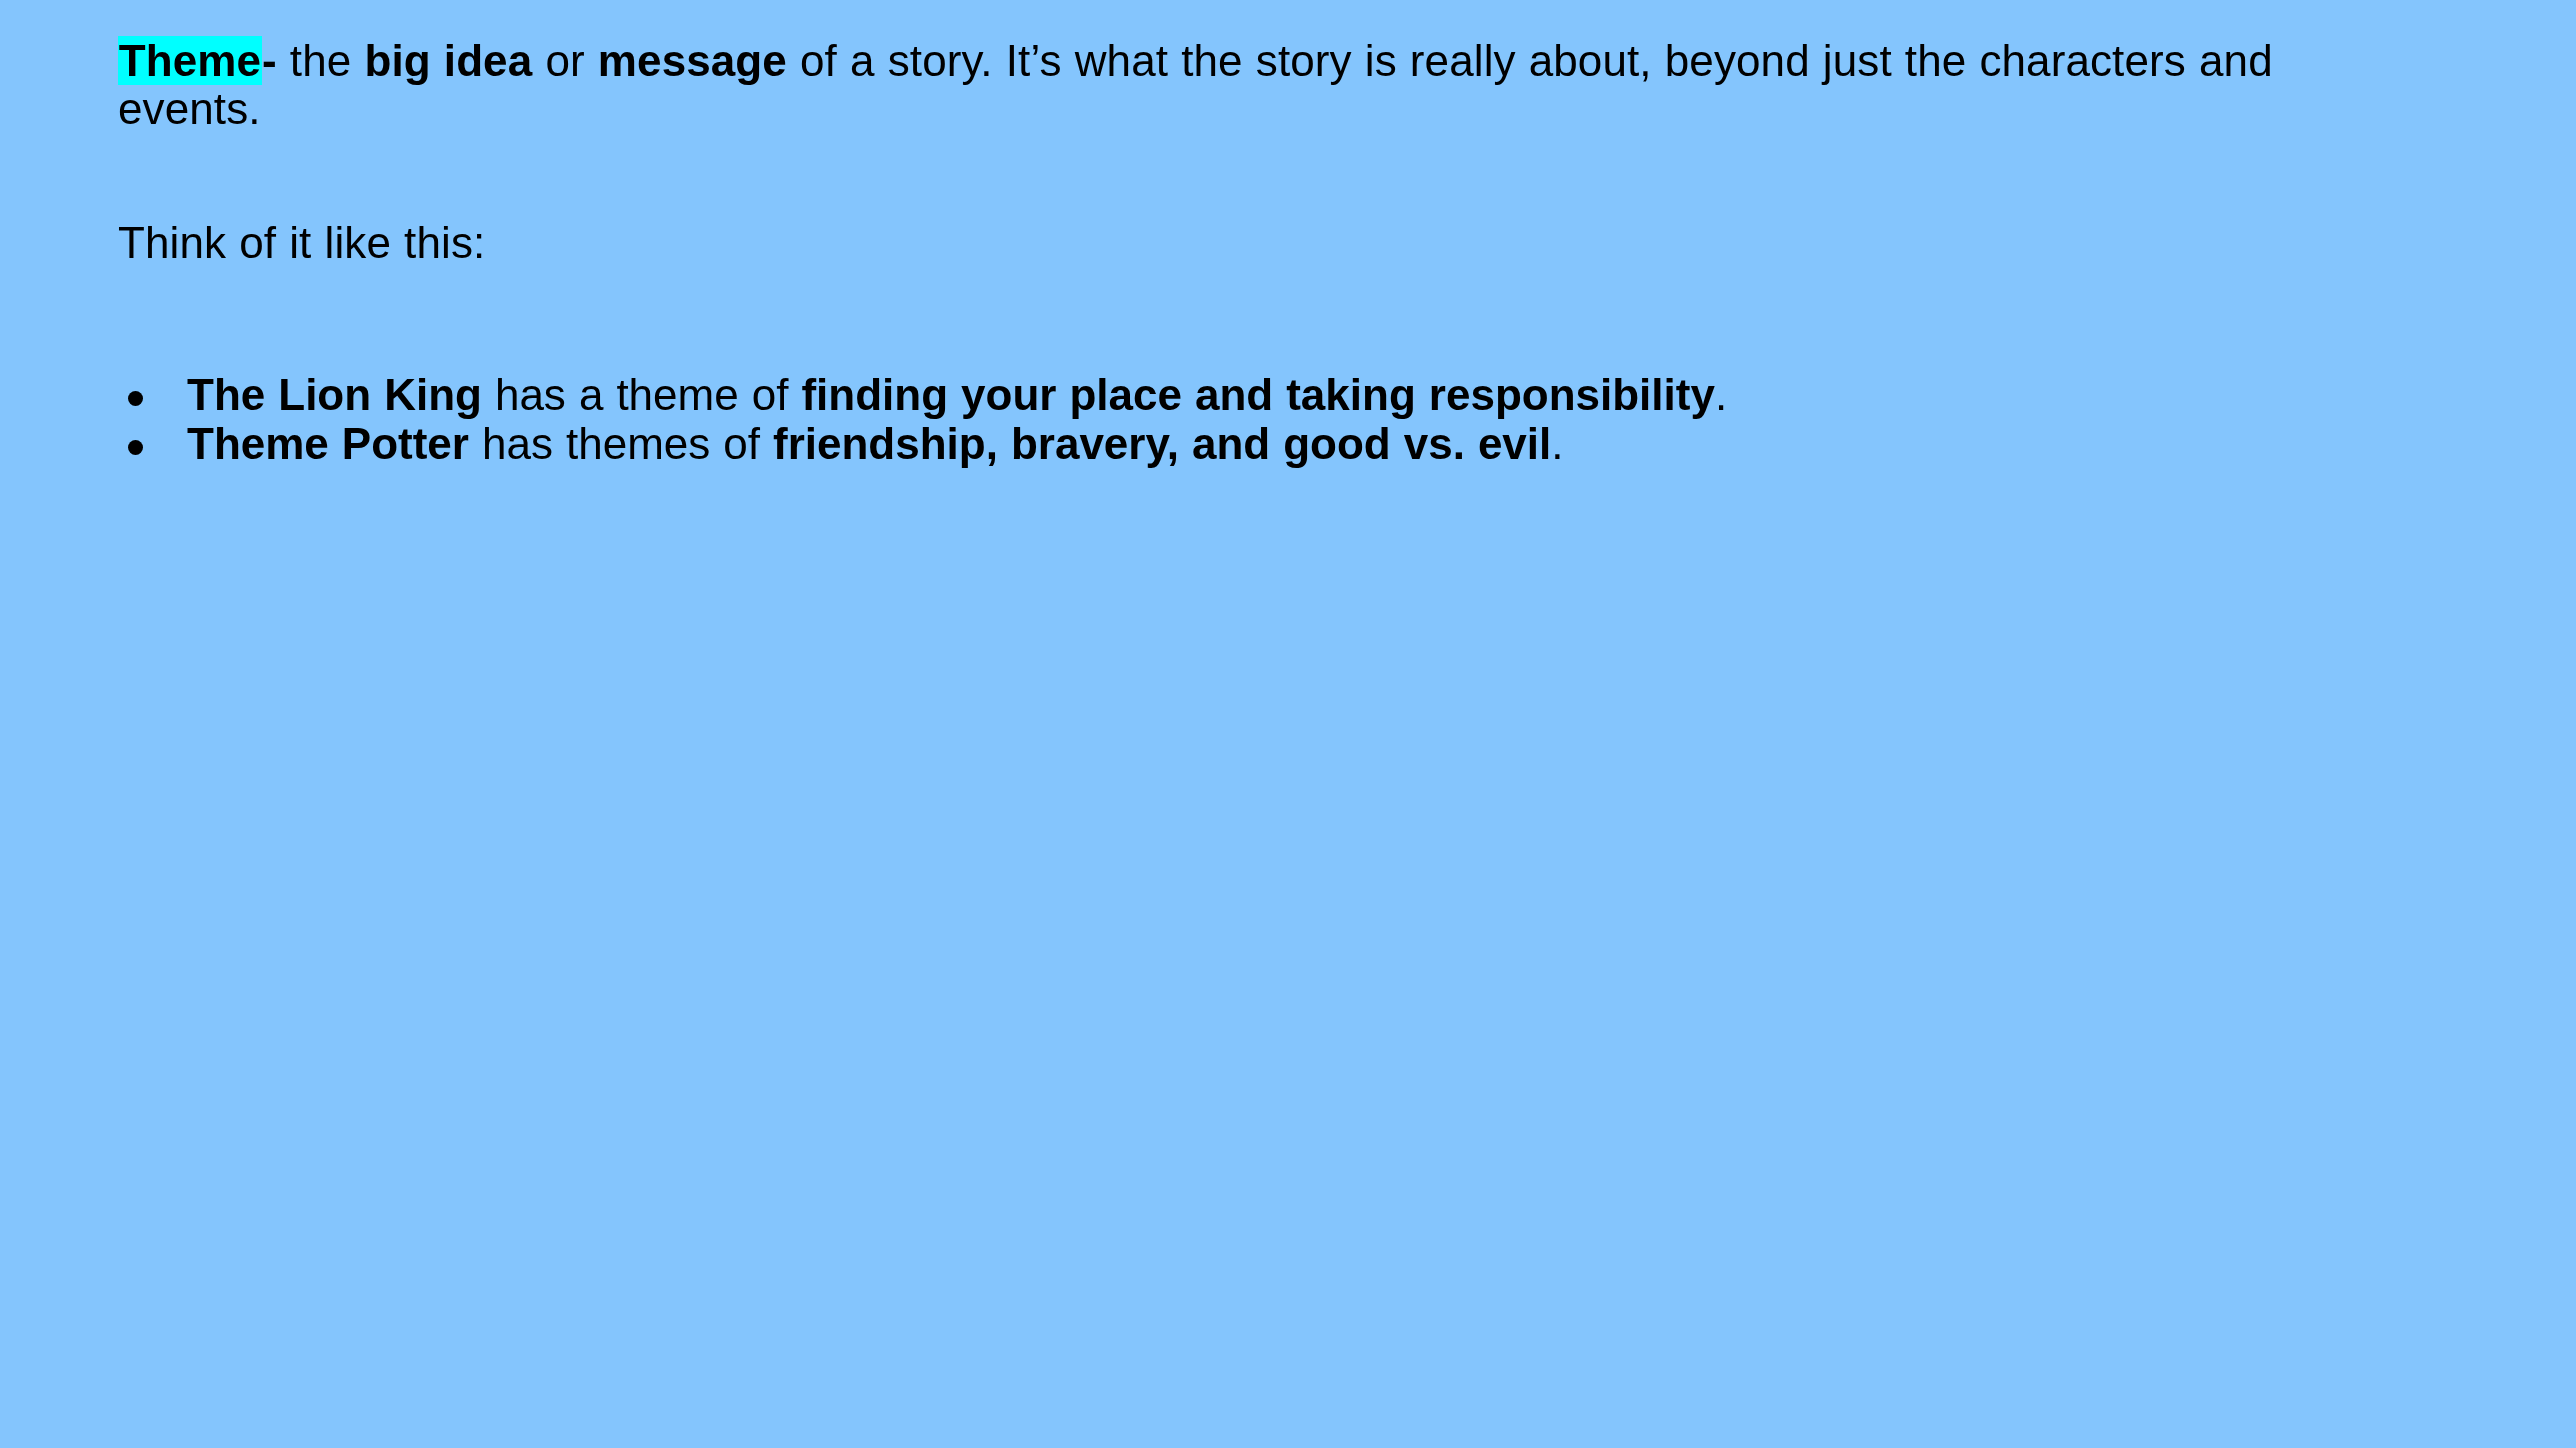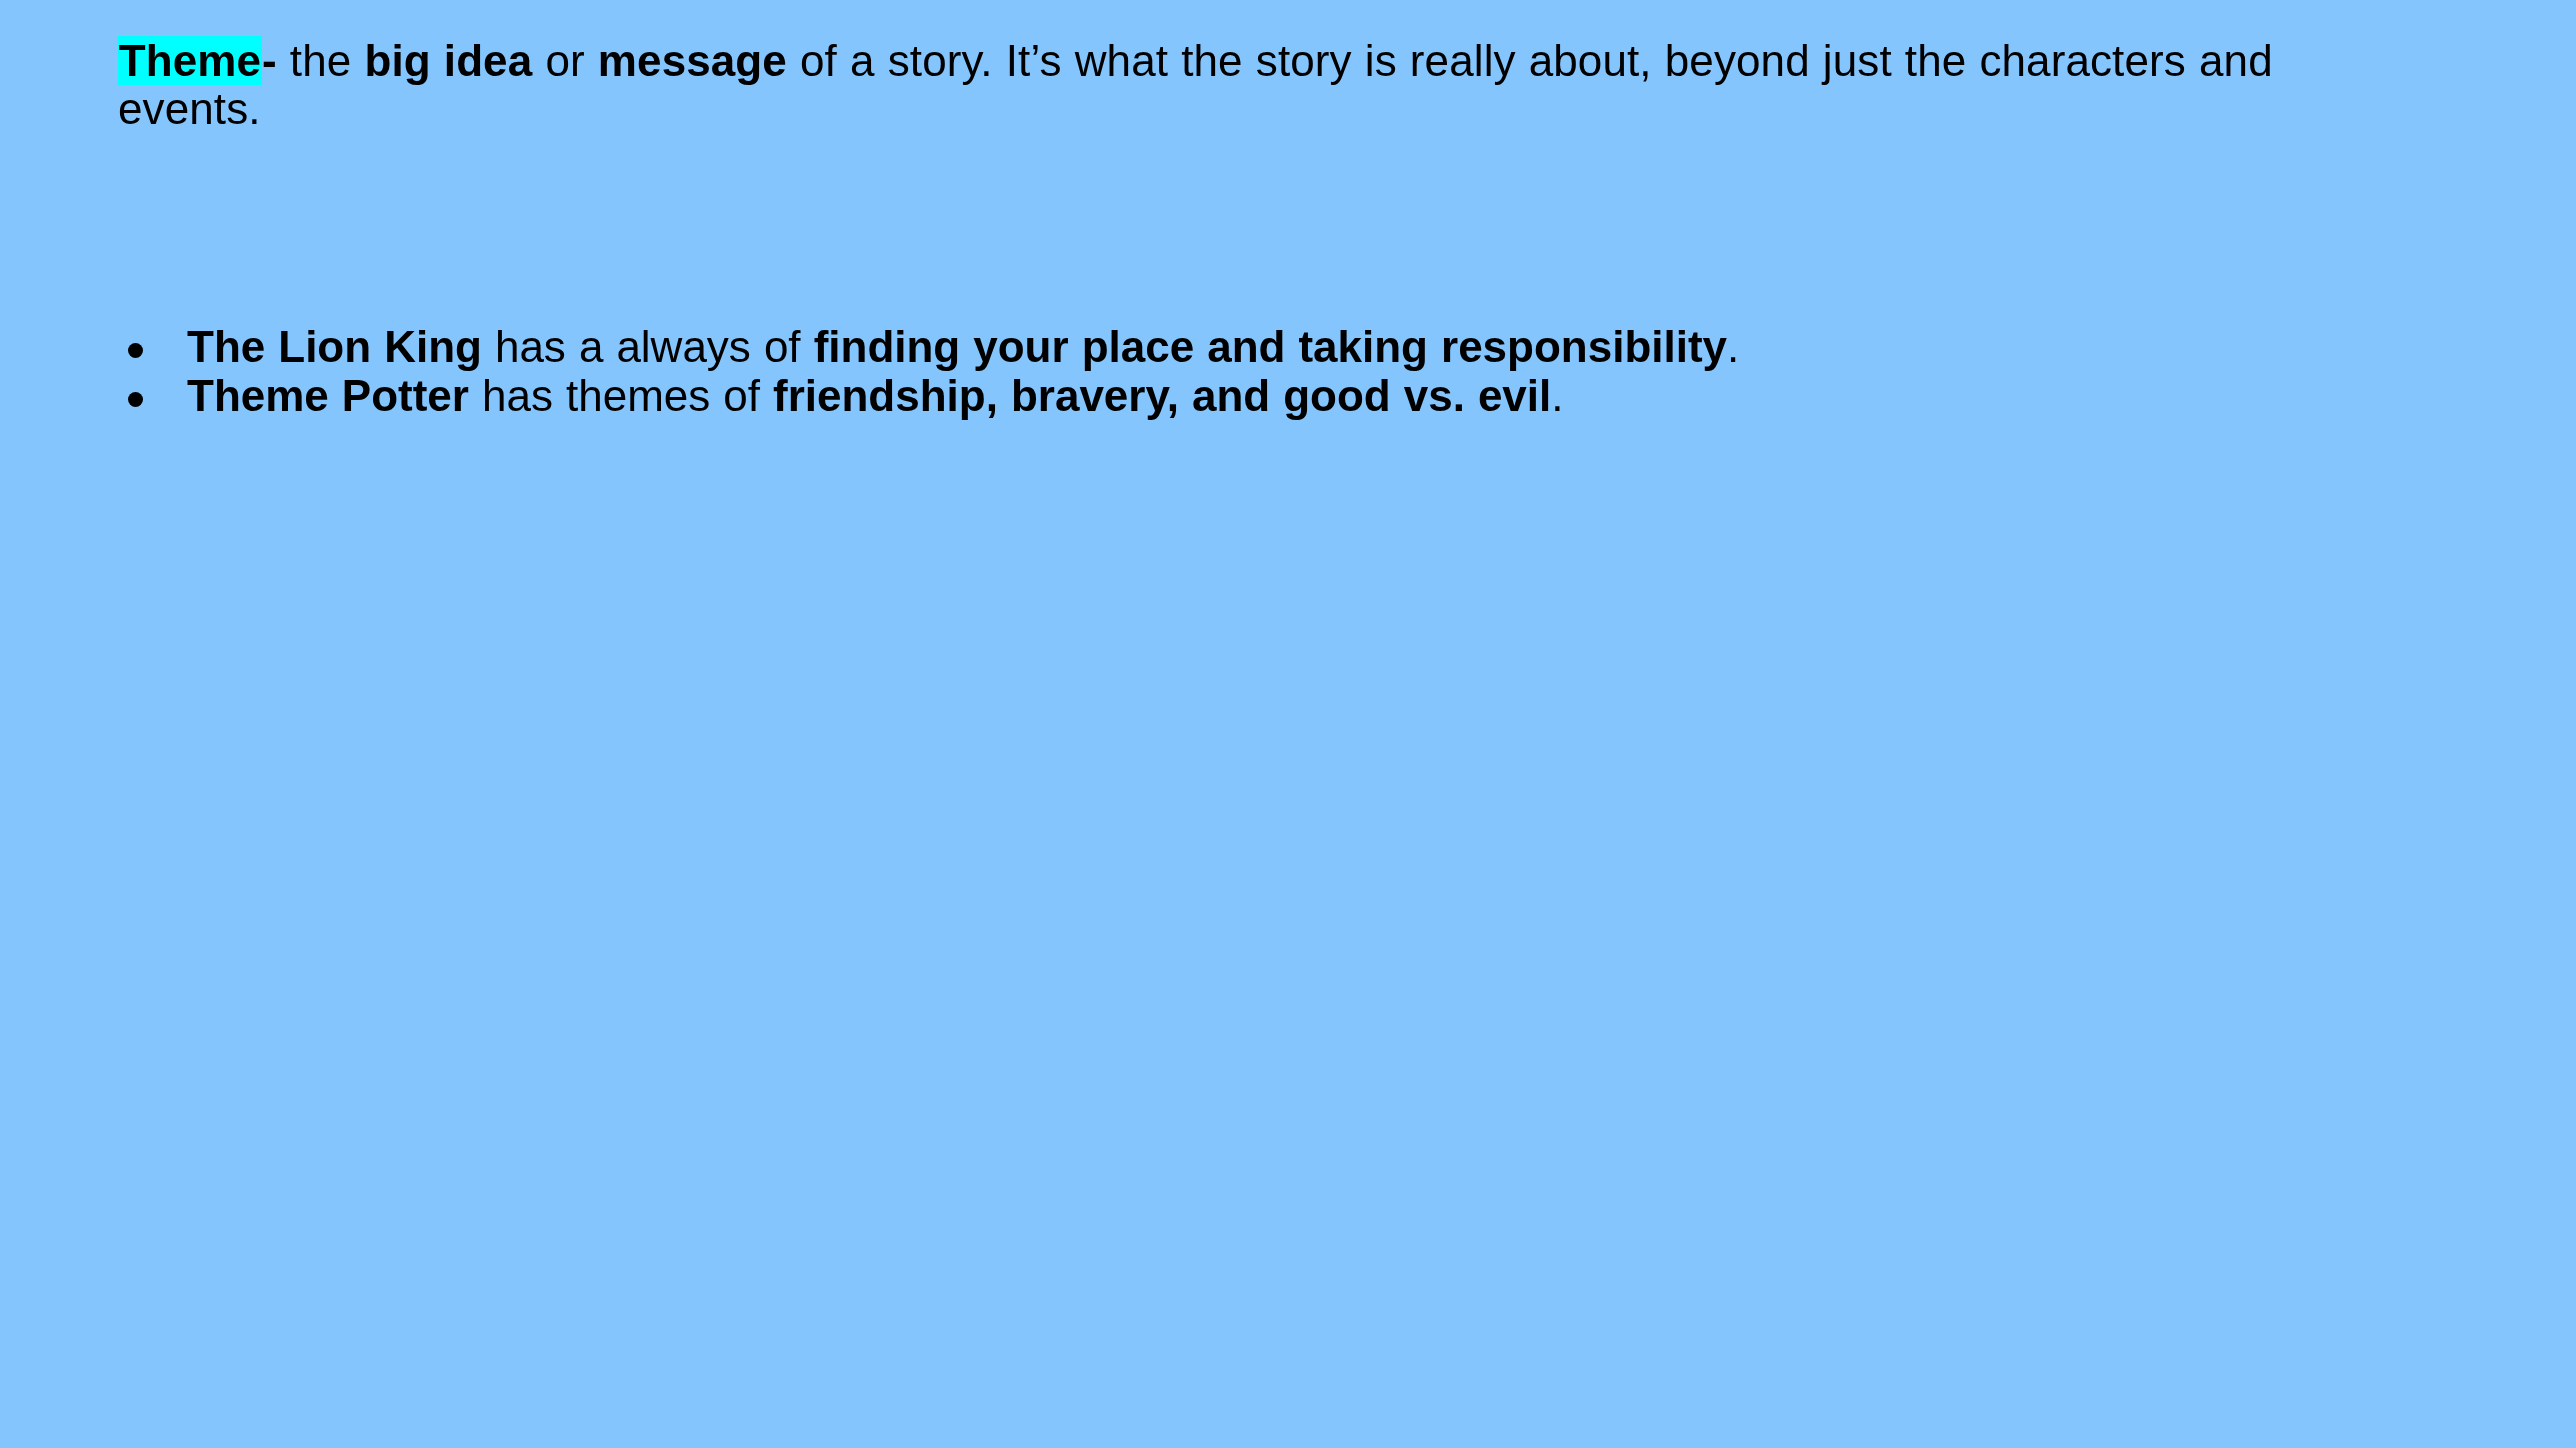--- a/index.html
+++ b/index.html
@@ -97,33 +97,34 @@
 
 <div class="page">
   <div class="content">
 
     <div class="intro-wrap">
       <p class="para"><span class="hl">Theme</span><b>- </b><span>the </span><b>big idea</b><span> or </span><b>message</b><span> of a story. It’s what the story is really about, beyond just the characters and events.</span></p>
     </div>
 
     <div class="gap-lg"></div>
 
+    <p class="para">Think of it like this:</p>
 
     <div class="gap-sm"></div>
 
     <ul class="bullets bullets-wrap">
     </ul>
 
     <div class="gap-md"></div>
 
 
     <div class="gap-md"></div>
 
     <ul class="bullets bullets-wrap">
-      <li><b>The Lion King</b><span> has a always of </span><b>finding your place and taking responsibility</b><span>.</span></li>
+      <li><b>The Lion King</b><span> has a theme of </span><b>finding your place and taking responsibility</b><span>.</span></li>
       <li><b>Theme Potter</b><span> has themes of </span><b>friendship, bravery, and good vs. evil</b><span>.</span></li>
     </ul>
 
     <div class="gap-lg"></div>
     <div class="gap-sm"></div>
 
 
   </div>
 </div>
 

